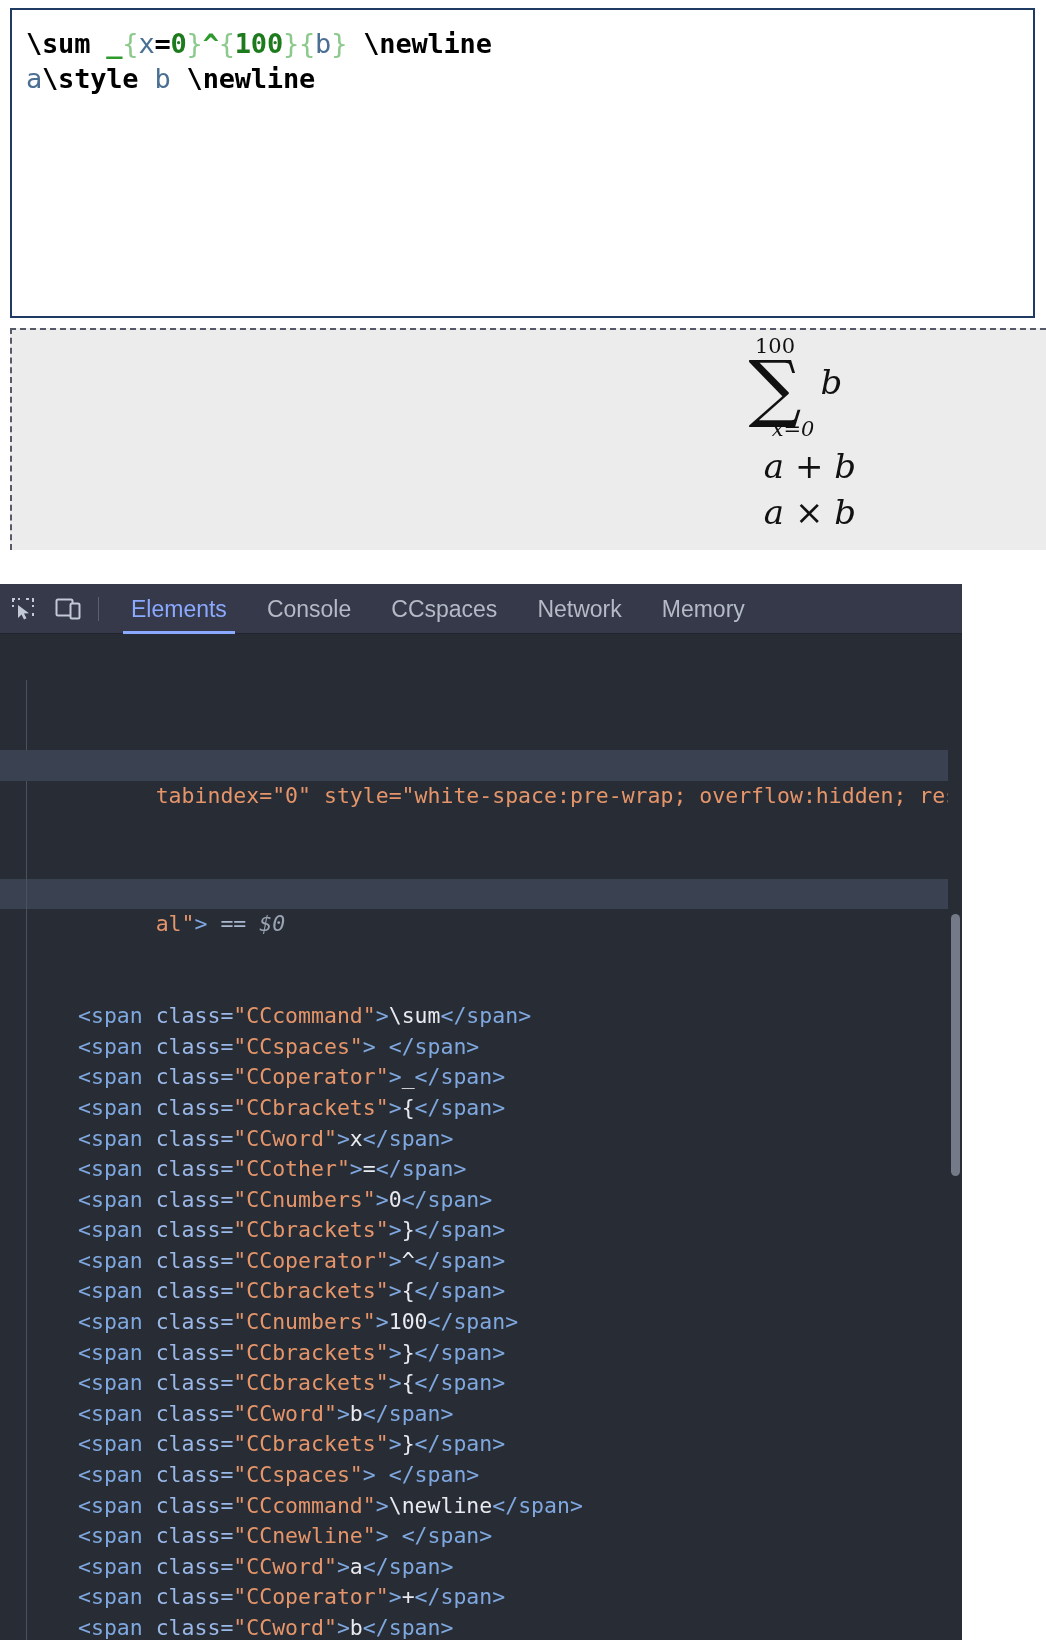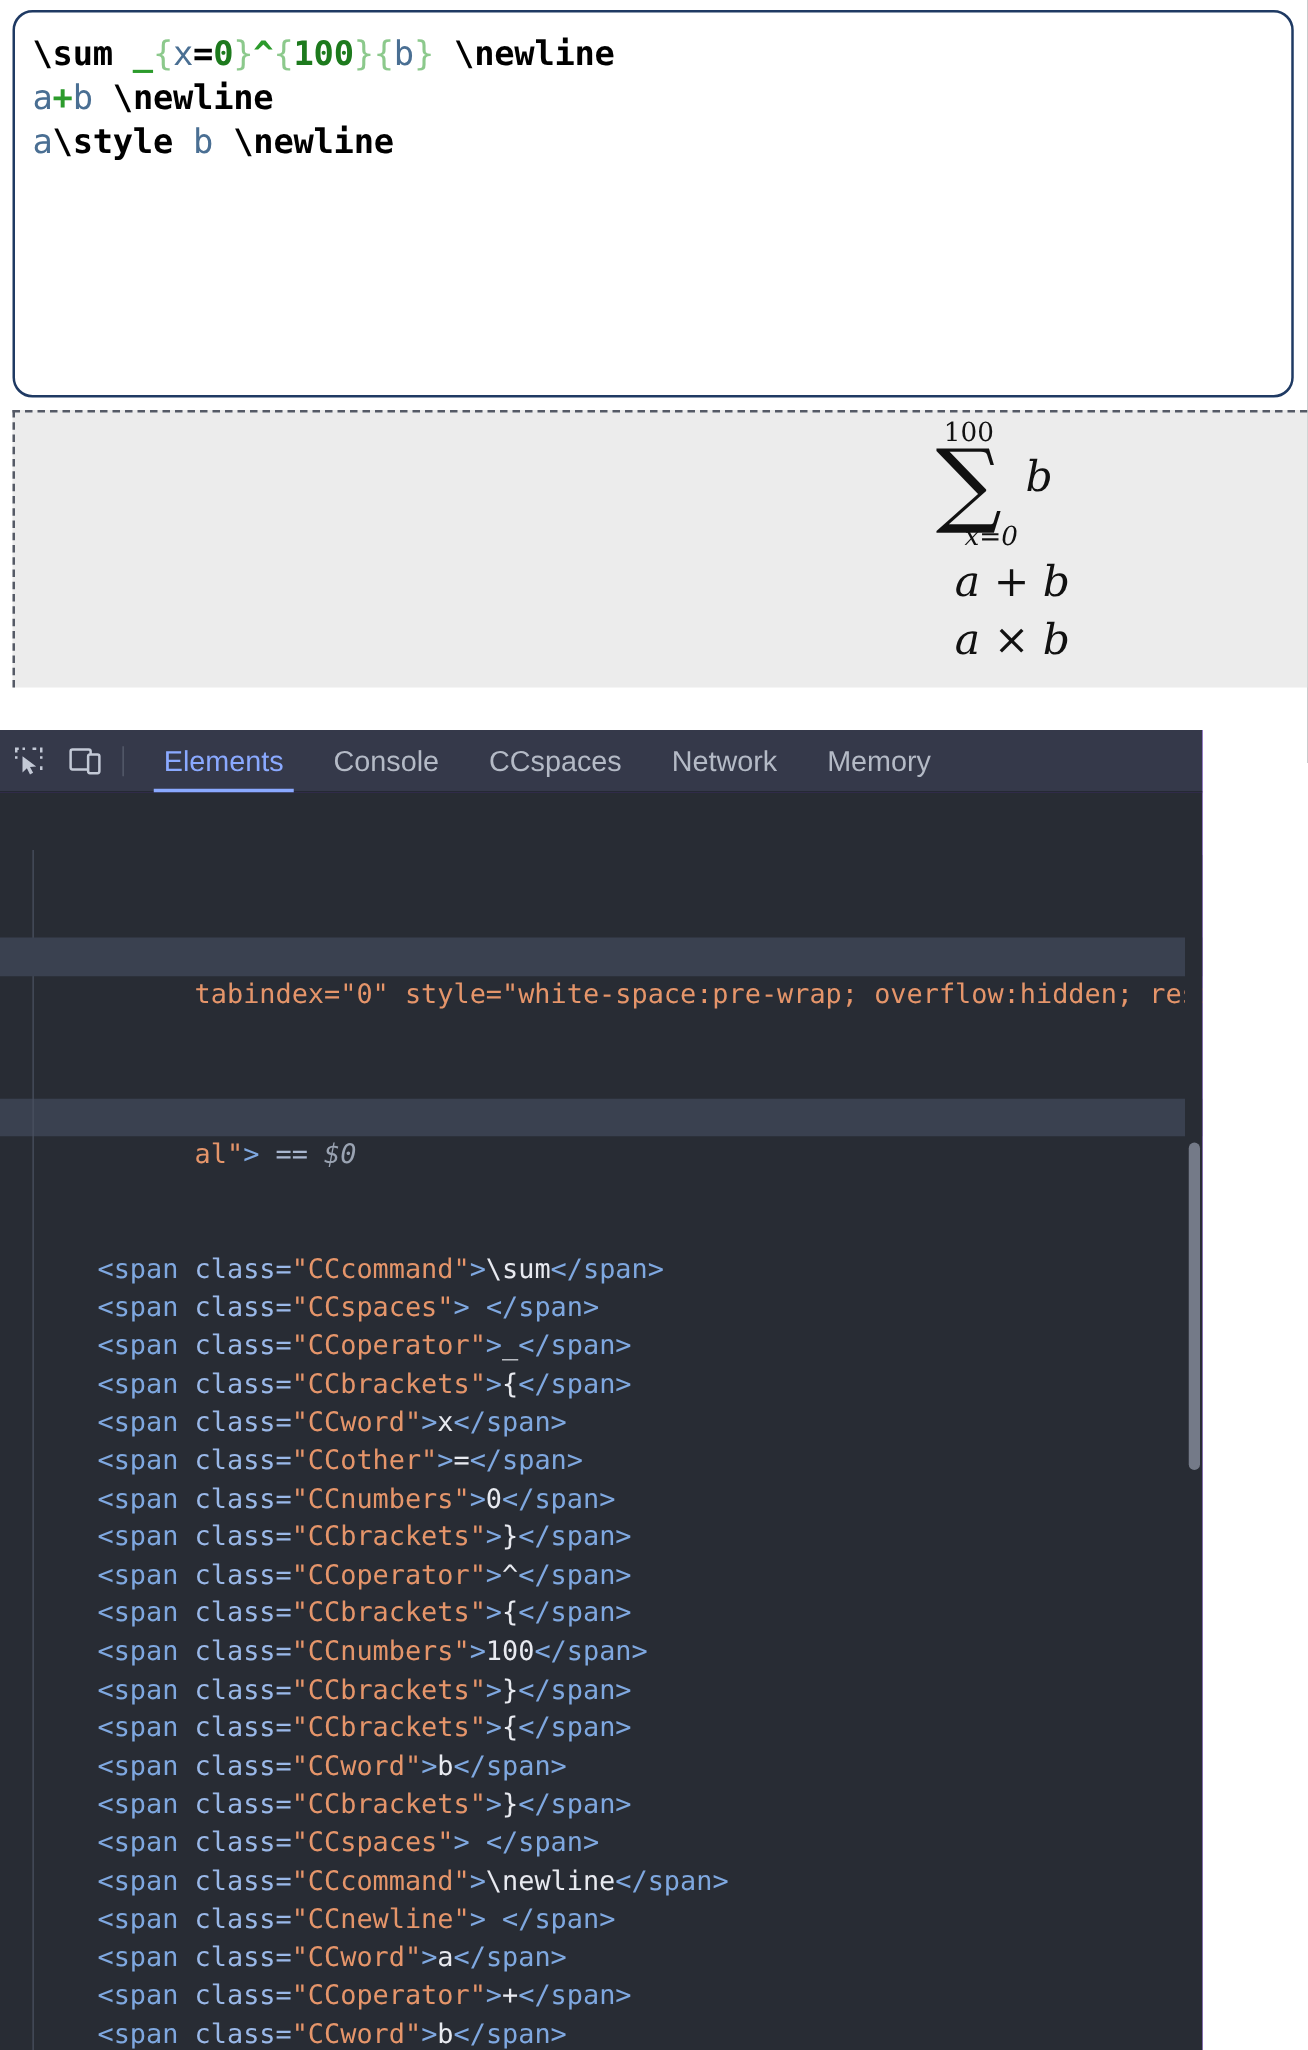--- a/index.html
+++ b/index.html
@@ -18,21 +18,21 @@
   
   #editor-pane {
     position: absolute;
     left: 10px;
     top: 8px;
     width: 1025px;
     height: 310px;
     box-sizing: border-box;
     background: #ffffff;
     border: 2px solid #1f3a63;
-    border-radius: 16px;
+    border-radius: 0;
     padding: 16px 14px 10px 14px;
     overflow: hidden;
   }
   .code-line {
     font-family: "DejaVu Sans Mono", "Liberation Mono", monospace;
     font-size: 27px;
     line-height: 35px;
     white-space: pre;
     letter-spacing: -0.2px;
   }
@@ -221,21 +221,20 @@
     bottom: 0;
     background: #282c34;
   }
 </style>
 </head>
 <body>
 
 <div id="editor-pane">
   <div id="editor-lines">
       <div class="code-line"><span class="tok-command">\sum</span><span class="tok-spaces"> </span><span class="tok-operator">_</span><span class="tok-brackets">{</span><span class="tok-word">x</span><span class="tok-other">=</span><span class="tok-numbers">0</span><span class="tok-brackets">}</span><span class="tok-operator">^</span><span class="tok-brackets">{</span><span class="tok-numbers">100</span><span class="tok-brackets">}</span><span class="tok-brackets">{</span><span class="tok-word">b</span><span class="tok-brackets">}</span><span class="tok-spaces"> </span><span class="tok-command">\newline</span></div>
-      <div class="code-line"><span class="tok-word">a</span><span class="tok-operator">+</span><span class="tok-word">b</span><span class="tok-spaces"> </span><span class="tok-command">\newline</span></div>
       <div class="code-line"><span class="tok-word">a</span><span class="tok-command">\style</span><span class="tok-spaces"> </span><span class="tok-word">b</span><span class="tok-spaces"> </span><span class="tok-command">\newline</span></div>
     </div>
 </div>
 
 <div id="preview-pane">
   <div id="preview-inner">
 
     <div class="math-row">
       <span class="sum-stack">
         <span class="sum-lim-top">100</span>

